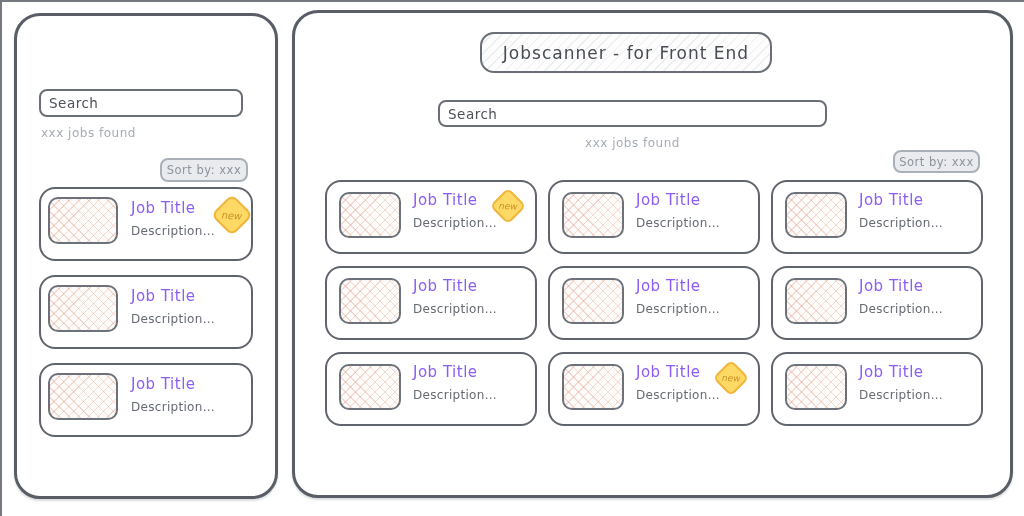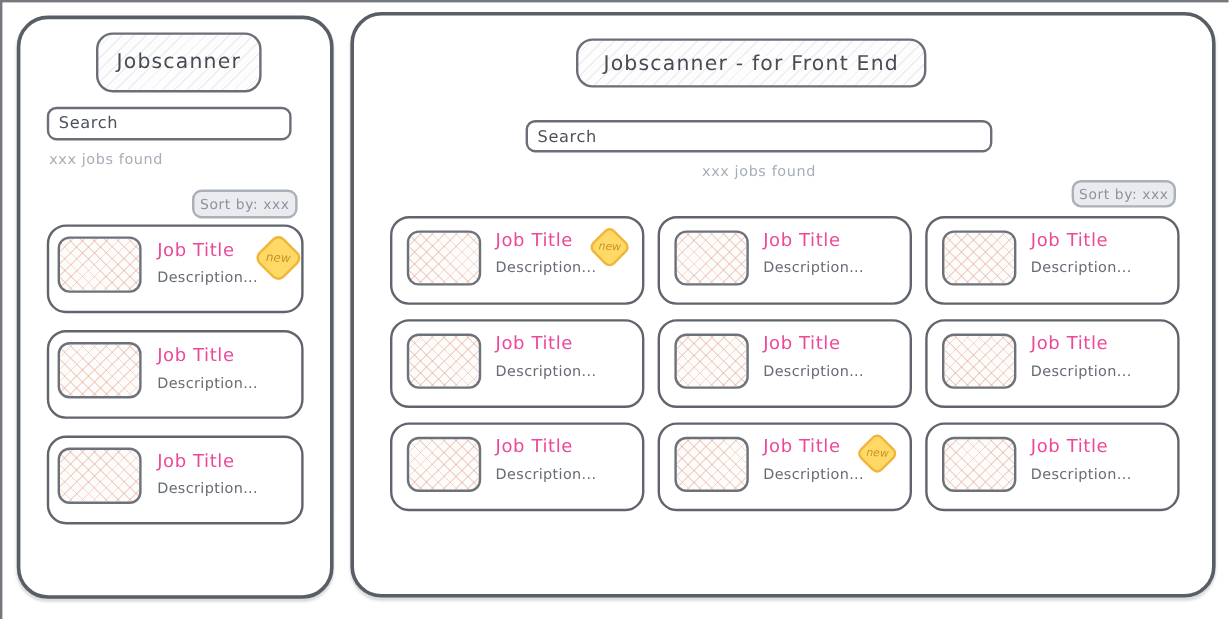--- a/index.html
+++ b/index.html
@@ -70,43 +70,40 @@
     background-image:
       repeating-linear-gradient(45deg,  rgba(213,130,100,0.28) 0px, rgba(213,130,100,0.28) 1px, transparent 1px, transparent 7px),
       repeating-linear-gradient(135deg, rgba(213,130,100,0.28) 0px, rgba(213,130,100,0.28) 1px, transparent 1px, transparent 7px);
   }
   .mobile  .thumb { left: 7px;  top: 8px;  width: 70px; height: 47px; }
   .desktop .thumb { left: 12px; top: 10px; width: 62px; height: 46px; }
 
   .card-text { position: absolute; }
   .mobile  .card-text { left: 90px; top: 10px; }
   .desktop .card-text { left: 86px; top: 9px; }
-  .card-title { font-size: 15px; color: #ec4899; letter-spacing: 0.5px; white-space: nowrap; }
+  .card-title { font-size: 15px; color: #8b5cf6; letter-spacing: 0.5px; white-space: nowrap; }
   .card-desc  { font-size: 12px; color: #666b73; margin-top: 7px; letter-spacing: 0.3px; white-space: nowrap; }
 
   .badge {
     position: absolute; background: #ffd966; border: 2px solid #f1b53a;
     display: flex; align-items: center; justify-content: center;
     transform: rotate(45deg); z-index: 2;
   }
   .badge > span { transform: rotate(-42deg); color: #c8922a; font-style: italic; }
   .mobile .badge  { width: 30px; height: 30px; border-radius: 7px; left: 176px; top: 11px; font-size: 10px; }
   .desktop .badge { width: 26px; height: 26px; border-radius: 6px; left: 168px; top: 11px; font-size: 9px;  }
 </style>
 </head>
 <body>
 
 <div class="page">
   <div class="edge-top"></div>
   <div class="edge-left"></div>
 
   <div class="panel mobile">
-    <div class="title-box">
-      <span>Jobscanner</span>
-    </div>
 
     <div class="search-box">
       <span>Search</span>
     </div>
 
     <div class="jobs-found">xxx jobs found</div>
 
     <div class="sort-btn">
       <span>Sort by: xxx</span>
     </div>

